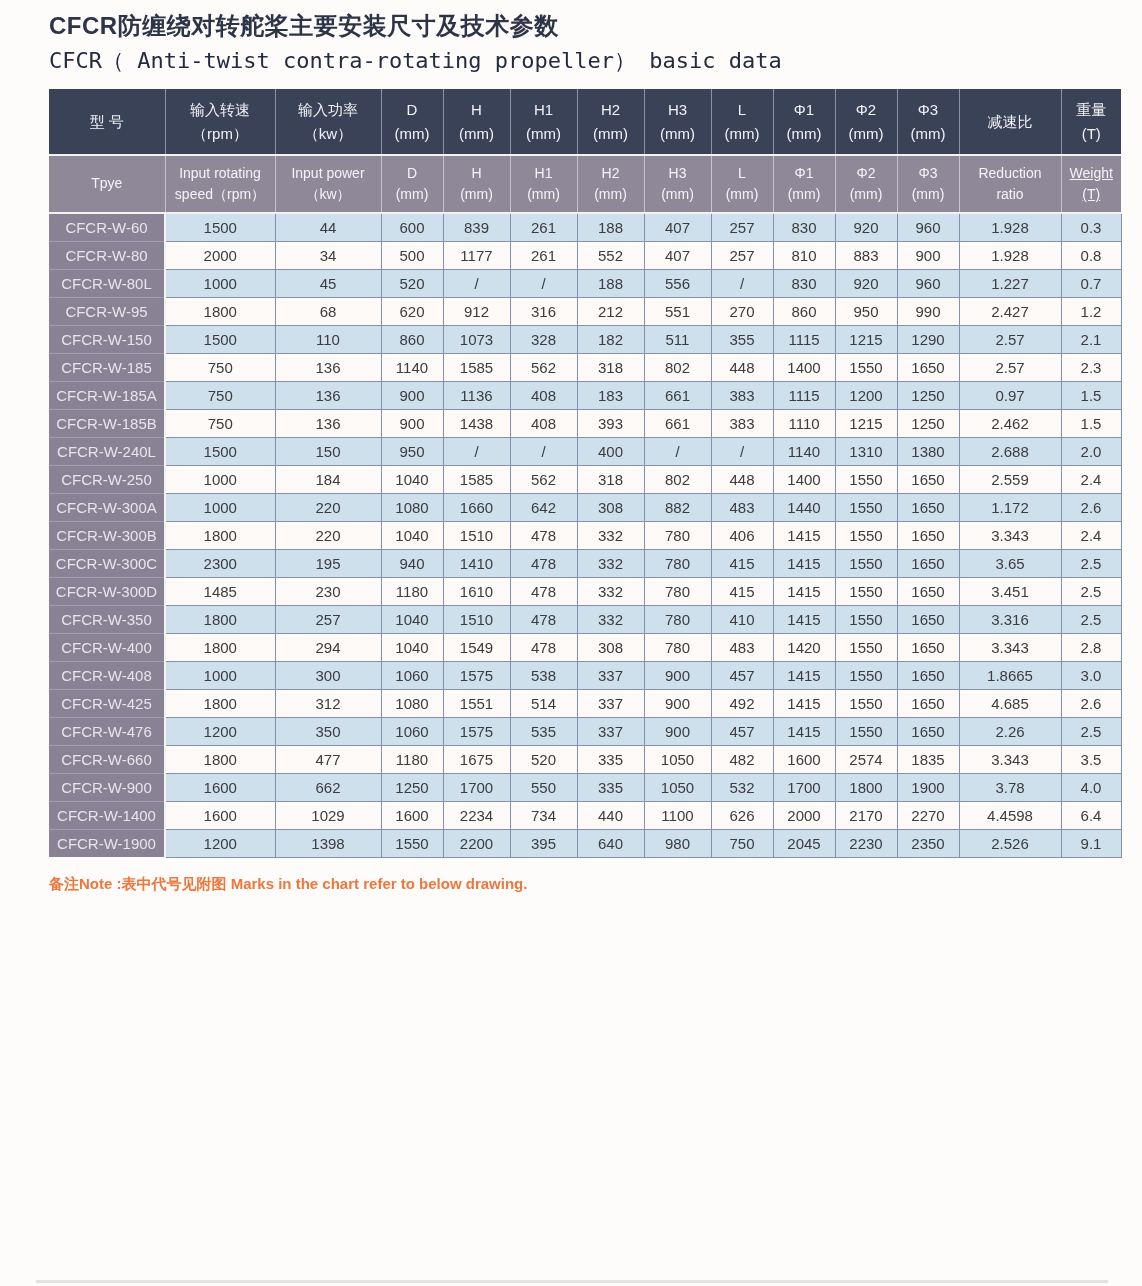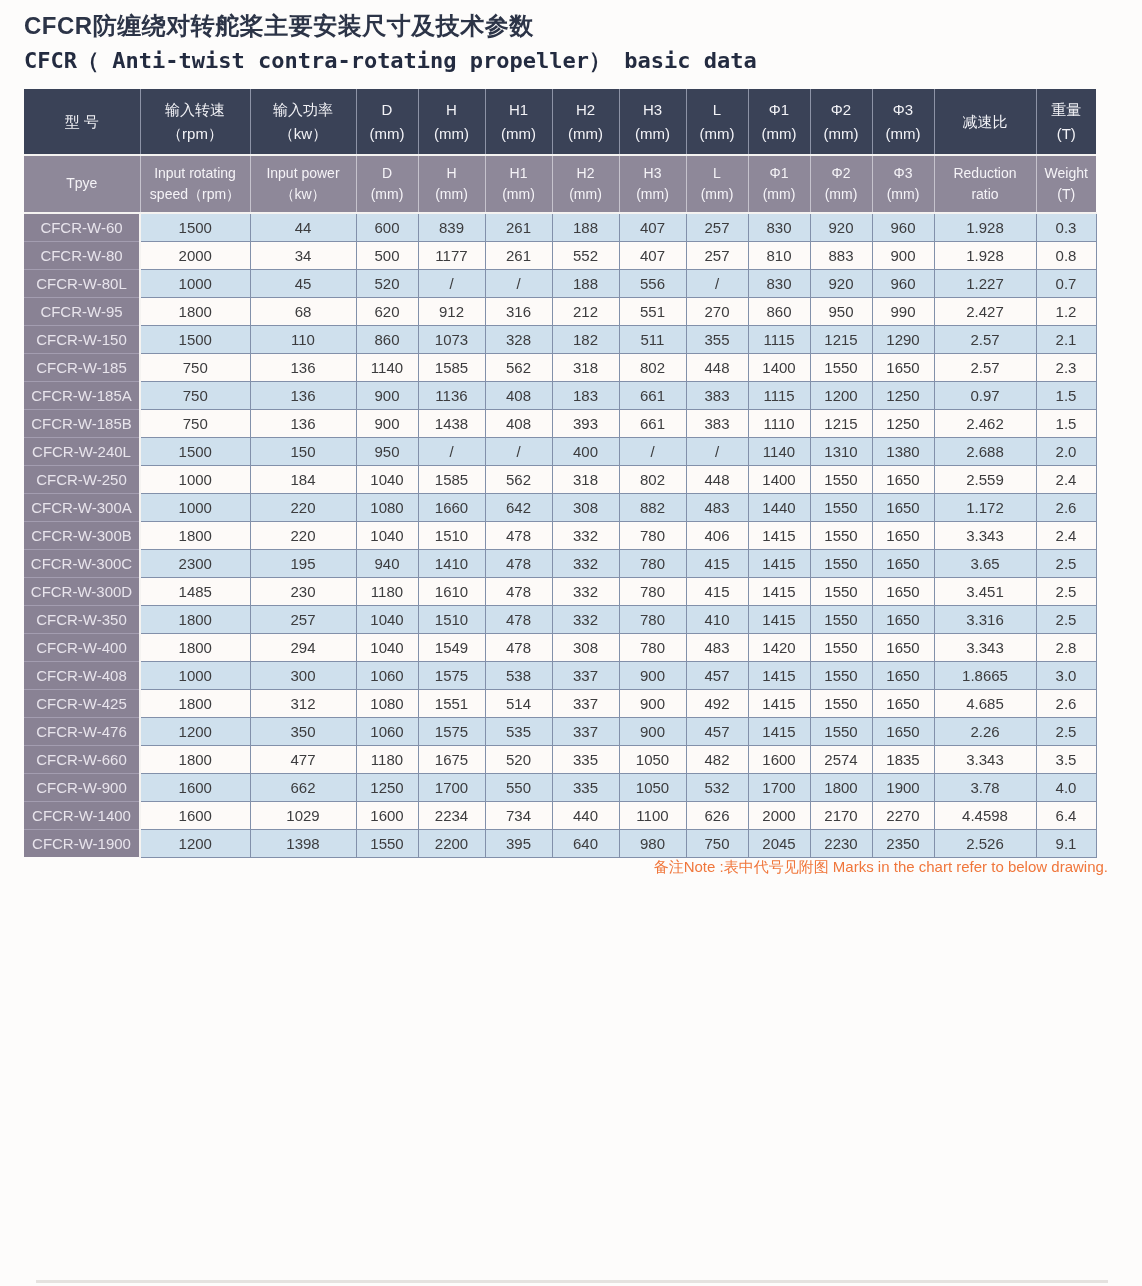--- a/index.html
+++ b/index.html
@@ -5,34 +5,34 @@
   * { box-sizing: border-box; }
   html, body { margin: 0; padding: 0; }
   body {
     width: 1142px;
     height: 1286px;
     position: relative;
     background: #fdfcfb;
     font-family: "Liberation Sans", sans-serif;
     overflow: hidden;
   }
-  .content { padding: 8px 34px 0 24px; }
+  .content { padding: 8px 34px 0 49px; }
 
   .zh-title {
     font-size: 24px;
     line-height: 1.3;
     color: #2c3447;
     font-weight: 600;
     letter-spacing: 0.5px;
     margin: 2px 0 0 0;
   }
   .en-title {
     font-family: "DejaVu Sans Mono", monospace;
     font-size: 22px;
-    font-weight: bold;
+    font-weight: normal;
     color: #232b40;
     margin: 5px 0 13px 0;
   }
 
   table.spec-table {
     width: 1072px;
     table-layout: fixed;
     border-collapse: collapse;
   }
 
@@ -58,21 +58,21 @@
     color: #f5f3f7;
     font-weight: normal;
     font-size: 14px;
     height: 58px;
     text-align: center;
     vertical-align: middle;
     border-right: 1px solid #c6c3cd;
     border-bottom: 2px solid #f5f3f1;
     padding: 2px 1px;
   }
-  tr.h-en th:last-child { border-right: none; }
+  tr.h-en th:last-child { border-right: none; text-decoration: underline; }
   tr.h-en th div { line-height: 1.55; }
 
   
   tbody tr { height: 28px; }
   tbody th.model {
     background: var(--type-col, #898294);
     color: #e8e4ec;
     font-weight: normal;
     font-size: 15px;
     text-align: center;
@@ -86,24 +86,24 @@
     color: #3c3c3e;
     text-align: center;
     border-right: 1px solid #8290aa;
     border-bottom: 1px solid #8290aa;
     padding: 0 2px;
   }
   tbody tr.blue td  { background: var(--row-blue, #cfe0ed); }
   tbody tr.white td { background: var(--row-white, #fdfaf8); }
 
   .note {
+    margin-top: 17px;
     font-size: 15px;
-    font-weight: normal;
+    font-weight: bold;
     color: var(--note-orange, #f0763b);
-    text-align: right;
   }
 
   .bottom-rule {
     position: absolute;
     left: 36px;
     right: 34px;
     bottom: 3px;
     height: 3px;
     background: #e5e2df;
   }

